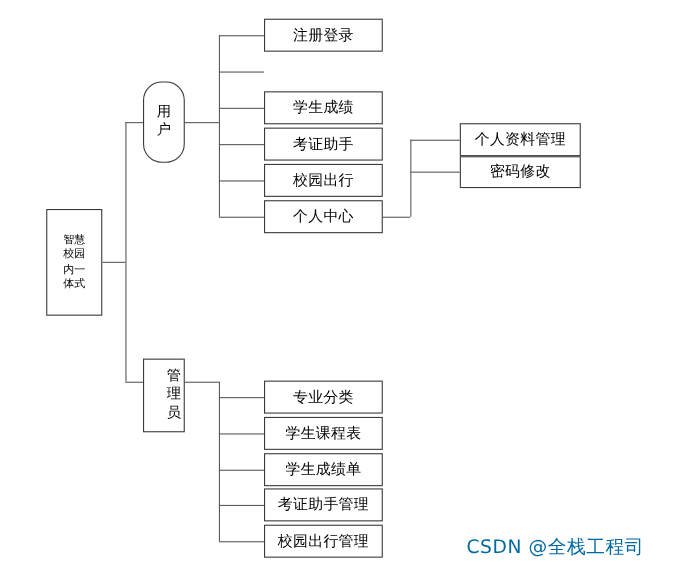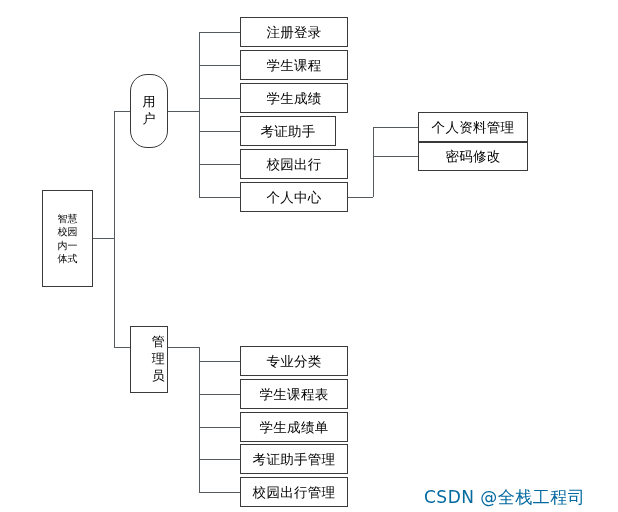--- a/index.html
+++ b/index.html
@@ -89,27 +89,24 @@
   <div class="conn h" style="left:199px; top:32px; width:41px;"></div>
   <div class="conn h" style="left:199px; top:65px; width:41px;"></div>
   <div class="conn h" style="left:199px; top:98px; width:41px;"></div>
   <div class="conn h" style="left:199px; top:131px; width:41px;"></div>
   <div class="conn h" style="left:199px; top:164px; width:41px;"></div>
   <div class="conn h" style="left:199px; top:197px; width:41px;"></div>
 
   <div class="node leaf" style="left:240px; top:17px; width:108px; height:30px;text-align:center;">
     <span>注册登录</span>
   </div>
-  <div class="node leaf" style="left:240px; top:50px; width:108px; height:30px;">
-    <span>学生课程</span>
-  </div>
   <div class="node leaf" style="left:240px; top:83px; width:108px; height:30px;">
     <span>学生成绩</span>
   </div>
-  <div class="node leaf" style="left:240px; top:116px; width:96px; height:30px;">
+  <div class="node leaf" style="left:240px; top:116px; width:108px; height:30px;">
     <span>考证助手</span>
   </div>
   <div class="node leaf" style="left:240px; top:149px; width:108px; height:30px;">
     <span>校园出行</span>
   </div>
   <div class="node leaf" style="left:240px; top:182px; width:108px; height:30px;">
     <span>个人中心</span>
   </div>
 
   <div class="conn h" style="left:348px; top:197px; width:25px;"></div>

